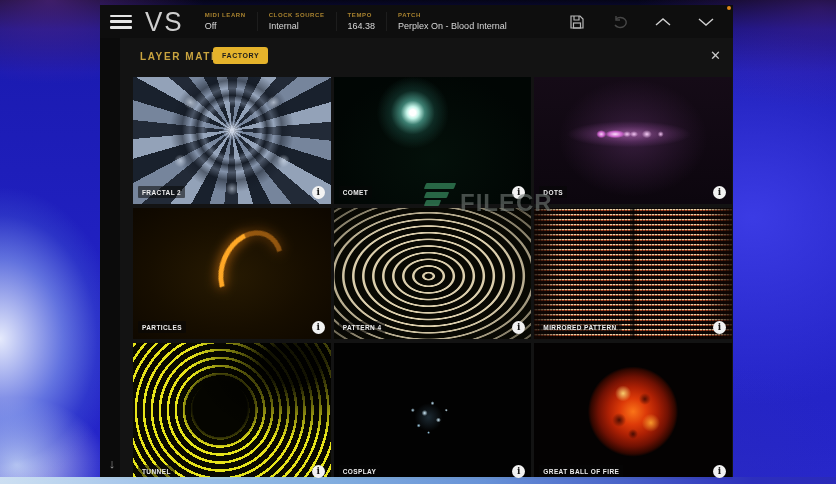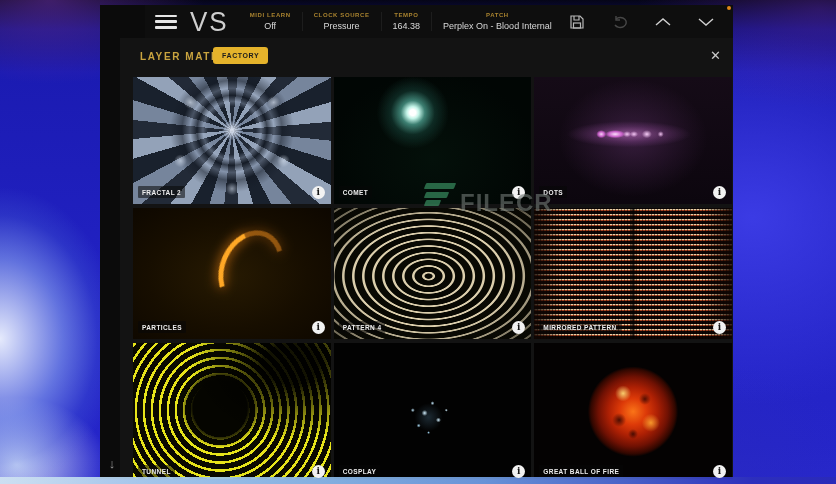--- a/index.html
+++ b/index.html
@@ -19,29 +19,29 @@
   }
   .bottom-strip { position:absolute; left:0; bottom:0; width:100%; height:7px;
     background:linear-gradient(90deg,#cfe2f2 0%,#a9cdec 18%,#86b4e0 40%,#6b98d8 58%,#4a64c8 75%,#2d2fbc 90%,#2a2ab8 100%);
     opacity:.95; }
 
   
   .window { position:absolute; left:100px; top:5px; width:633px; height:474px;
     background:#0b0b0b; overflow:hidden; }
 
   
-  .topbar { position:relative; height:33px; background:#0e0e0e; display:flex; align-items:center;margin-left:45px; }
+  .topbar { position:relative; height:33px; background:#0e0e0e; display:flex; align-items:center; }
   .hamburger { width:22px; height:14px; margin-left:10px; display:flex; flex-direction:column;
     justify-content:space-between; cursor:pointer; }
   .hamburger span { display:block; height:2.5px; background:#e6e6e6; border-radius:1px; }
   .logo { margin-left:13px; font-size:26px; font-weight:100; letter-spacing:2px; color:#cfcfcf;
     line-height:1; transform:scaleY(1.05); }
   .params { display:flex; margin-left:10px; height:100%; align-items:center; }
   .param { padding:0 11px; display:flex; flex-direction:column; justify-content:center; gap:3px;
-    border-left:1px solid #1d1d1d;align-items:center; }
+    border-left:1px solid #1d1d1d; }
   .param:first-child { border-left:none; }
   .param .lbl { font-size:6px; font-weight:700; letter-spacing:.6px; color:#a9832f; white-space:nowrap; }
   .param .val { font-size:9px; color:#d8d8d8; white-space:nowrap; cursor:pointer; }
   .tb-spacer { flex:1; }
   .tb-icons { display:flex; align-items:center; gap:25px; margin-right:18px; }
   .tb-icon { width:18px; height:18px; display:flex; align-items:center; justify-content:center; cursor:pointer; }
   .tb-icon svg { display:block; }
   .rec-dot { position:absolute; right:2px; top:1px; width:4px; height:4px; border-radius:50%;
     background:#e08818; }
 
@@ -159,21 +159,21 @@
         </div>
       <div class="logo">VS</div>
 
       <div class="params">
         <div class="param">
           <span class="lbl">MIDI LEARN</span>
           <span class="val">Off</span>
         </div>
         <div class="param">
           <span class="lbl">CLOCK SOURCE</span>
-          <span class="val">Pressure</span>
+          <span class="val">Internal</span>
         </div>
         <div class="param">
           <span class="lbl">TEMPO</span>
           <span class="val">164.38</span>
         </div>
         <div class="param">
           <span class="lbl">PATCH</span>
           <span class="val">Perplex On - Blood Internal</span>
         </div>
       </div>

